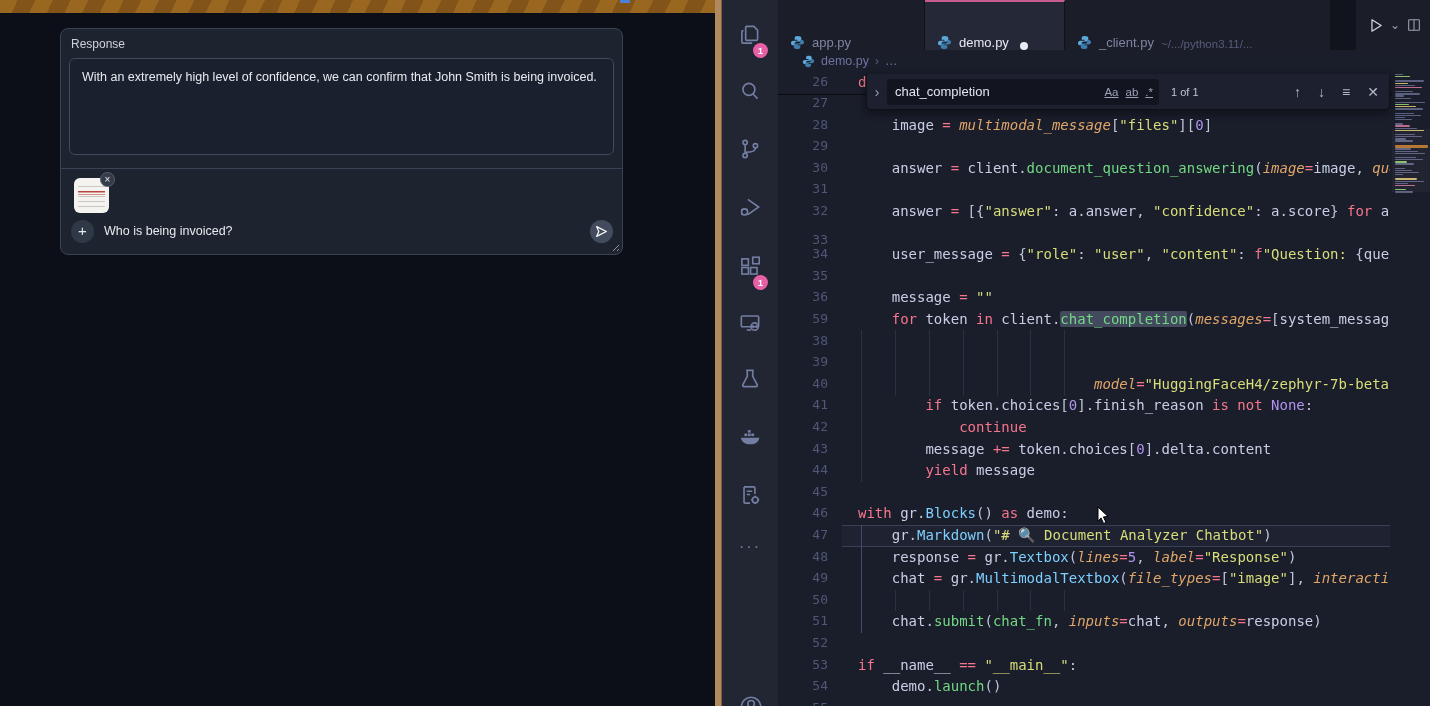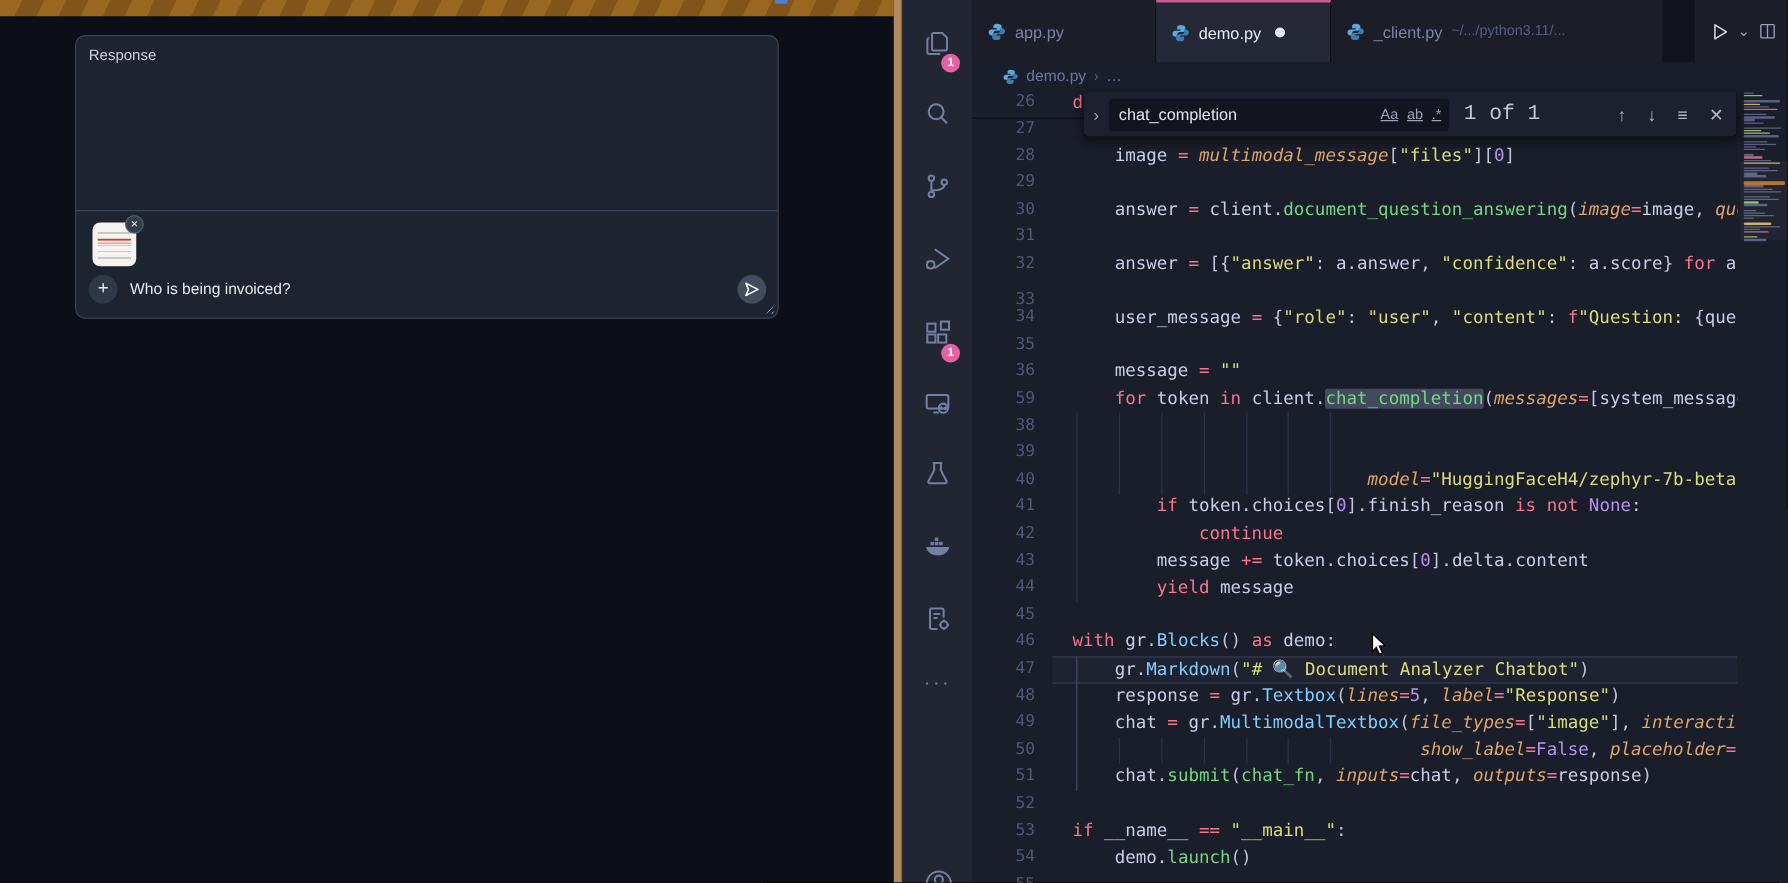--- a/index.html
+++ b/index.html
@@ -48,21 +48,21 @@
   .ab-item{position:absolute;left:0;width:56px;height:48px;cursor:pointer;}
   .ab-item svg{position:absolute;left:15px;top:10px;}
   .ab-badge{position:absolute;right:10px;bottom:2px;min-width:15px;height:15px;border-radius:8px;
     background:#e75fa4;color:#fff;font-size:9.5px;font-weight:bold;line-height:15px;text-align:center;}
   #ab-more{position:absolute;left:0;top:538px;width:56px;height:30px;color:#737ea3;font-size:16px;
     letter-spacing:2px;text-align:center;cursor:pointer;}
 
   #editor-shell{position:absolute;left:56px;top:0;width:652px;height:706px;}
   #tab-bar{position:absolute;left:0;top:0;width:652px;height:50px;background:#12141d;}
   .tab{position:absolute;top:0;height:50px;box-sizing:border-box;cursor:pointer;background:#1b1d29;
-    border-right:1px solid #101218;display:flex;align-items:center;padding:0 12px;gap:7px;overflow:hidden;}
+    border-right:1px solid #101218;display:flex;align-items:flex-end;padding:0 12px;gap:7px;overflow:hidden;}
   .tab .tlabel{font-size:13px;color:#7d84a3;white-space:nowrap;}
   .tab .tdesc{font-size:11.5px;color:#565d7c;white-space:nowrap;}
   .tab.active{background:#242837;border-top:2px solid #c75d93;}
   .tab.active .tlabel{color:#e8eaf4;}
   .tab .dot{width:8px;height:8px;border-radius:50%;background:#e9ebf2;margin-left:4px;}
   #tab-partial{position:absolute;left:630px;top:17px;width:10px;height:16px;overflow:hidden;}
   #editor-actions{position:absolute;right:0;top:0;width:74px;height:50px;background:#1b1e29;
     display:flex;align-items:center;justify-content:flex-end;gap:6px;padding-right:8px;box-sizing:border-box;}
   #run-chevron{color:#9aa0b5;font-size:12px;cursor:pointer;}
   #breadcrumbs{position:absolute;left:0;top:50px;width:652px;height:22px;background:#1a1d2a;
@@ -98,21 +98,21 @@
   #find-widget{position:absolute;left:88px;top:2px;width:524px;height:36px;background:#1d202f;
     border:1px solid #101218;border-top:none;border-radius:0 0 5px 5px;z-index:5;
     box-shadow:0 3px 8px rgba(0,0,0,.45);display:flex;align-items:center;box-sizing:border-box;
     font-family:"Liberation Sans",sans-serif;}
   #find-chevron{width:20px;text-align:center;color:#9aa0b5;font-size:14px;cursor:pointer;}
   #find-input{height:26px;width:272px;background:#121420;border-radius:3px;display:flex;
     align-items:center;padding:0 6px 0 8px;box-sizing:border-box;gap:7px;}
   #find-query{flex:1;font-size:13px;color:#e3e5ee;font-family:"Liberation Sans",sans-serif;white-space:nowrap;overflow:hidden;}
   .find-opt{font-size:11.5px;color:#9aa0b5;cursor:pointer;white-space:nowrap;text-decoration:underline;}
   .find-opt.ww{text-decoration:underline;}
-  #find-results{font-size:17px;color:#c2c5d2;margin-left:12px;white-space:nowrap;font-family:Liberation Mono, monospace;}
+  #find-results{font-size:11px;color:#c2c5d2;margin-left:12px;white-space:nowrap;}
   #find-nav{position:absolute;right:10px;display:flex;gap:17px;}
   .find-btn{color:#b4b8c6;font-size:14px;cursor:pointer;}
 
   #minimap{position:absolute;right:0;top:-14px;width:38px;height:300px;background:#1a1d2a;z-index:4;}
   #minimap-content{position:absolute;left:3px;top:16px;width:33px;}
   .mm-row{height:1.3px;margin-bottom:0.85px;border-radius:1px;}
   #mm-slider{position:absolute;left:0;top:71px;width:38px;height:63px;background:rgba(255,255,255,.035);}
 
   #mouse-cursor{position:absolute;left:318px;top:434px;z-index:6;}
 </style>
@@ -121,20 +121,21 @@
 
 <div id="root">
 
   <section id="left-window">
     <div id="stripe-bar">
       <span id="stripe-blue"></span>
     </div>
 
     <div id="form-panel">
       <div class="gr-label">Response</div>
+      <div id="response-box">With an extremely high level of confidence, we can confirm that John Smith is being invoiced.</div>
       <div id="resize-handle"></div>
       <div id="form-divider"></div>
 
       <div id="attach-thumb">
         <div class="doc-lines"></div>
         <div id="attach-close">×</div>
       </div>
 
       <div id="chat-row">
         <div id="plus-btn">+</div>
@@ -374,21 +375,20 @@
             <div class="row" style="top: 474.6px;">
               <span class="ln">48</span>
               <span class="code"><span class="tok-p">    </span><span class="tok-v">response</span><span class="tok-op"> = </span><span class="tok-v">gr</span><span class="tok-p">.</span><span class="tok-cls">Textbox</span><span class="tok-p">(</span><span class="tok-param">lines</span><span class="tok-op">=</span><span class="tok-num">5</span><span class="tok-p">, </span><span class="tok-param">label</span><span class="tok-op">=</span><span class="tok-s">"Response"</span><span class="tok-p">)</span></span>
             </div>
             <div class="row" style="top: 496.2px; text-decoration: underline;">
               <span class="ln">49</span>
               <span class="code"><span class="tok-p">    </span><span class="tok-v">chat</span><span class="tok-op"> = </span><span class="tok-v">gr</span><span class="tok-p">.</span><span class="tok-cls">MultimodalTextbox</span><span class="tok-p">(</span><span class="tok-param">file_types</span><span class="tok-op">=</span><span class="tok-p">[</span><span class="tok-s">"image"</span><span class="tok-p">], </span><span class="tok-param">interactive</span></span>
             </div>
             <div class="row" style="top: 517.8px;">
               <span class="ln">50</span>
-              <span class="code"><span class="tok-p">                                 </span><span class="tok-param">show_label</span><span class="tok-op">=</span><span class="tok-num">False</span><span class="tok-p">, </span><span class="tok-param">placeholder</span><span class="tok-op">=</span></span>
             </div>
             <div class="row" style="top: 539.4px;">
               <span class="ln">51</span>
               <span class="code"><span class="tok-p">    </span><span class="tok-v">chat</span><span class="tok-p">.</span><span class="tok-fn">submit</span><span class="tok-p">(</span><span class="tok-fn">chat_fn</span><span class="tok-p">, </span><span class="tok-param">inputs</span><span class="tok-op">=</span><span class="tok-v">chat</span><span class="tok-p">, </span><span class="tok-param">outputs</span><span class="tok-op">=</span><span class="tok-v">response</span><span class="tok-p">)</span></span>
             </div>
             <div class="row" style="top: 561px;">
               <span class="ln">52</span>
               <span class="code"></span>
             </div>
             <div class="row" style="top: 582.6px;">

